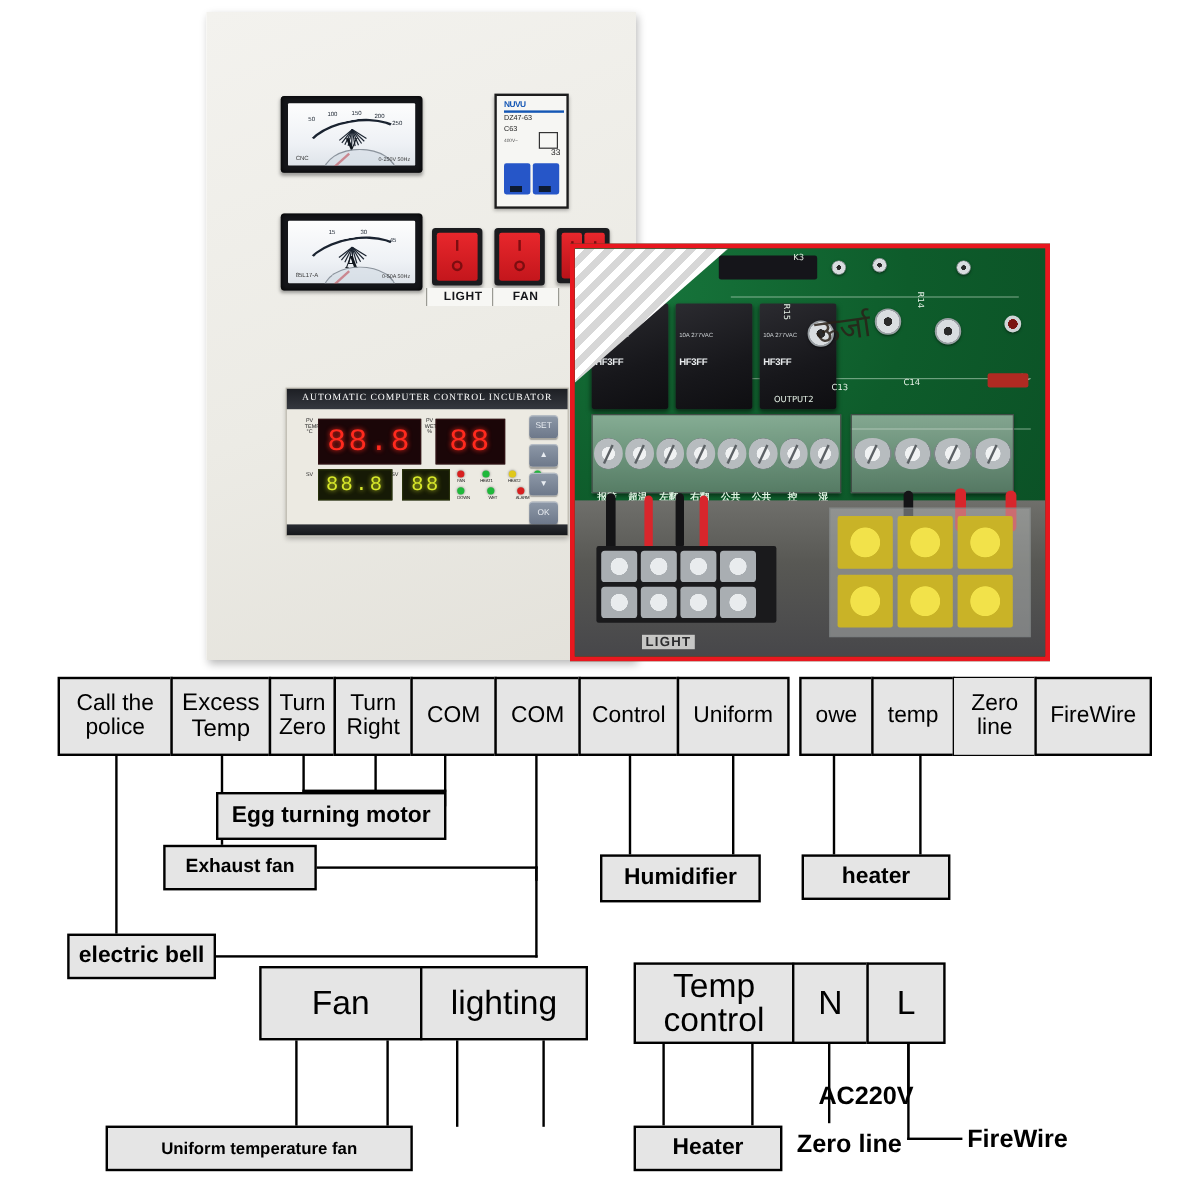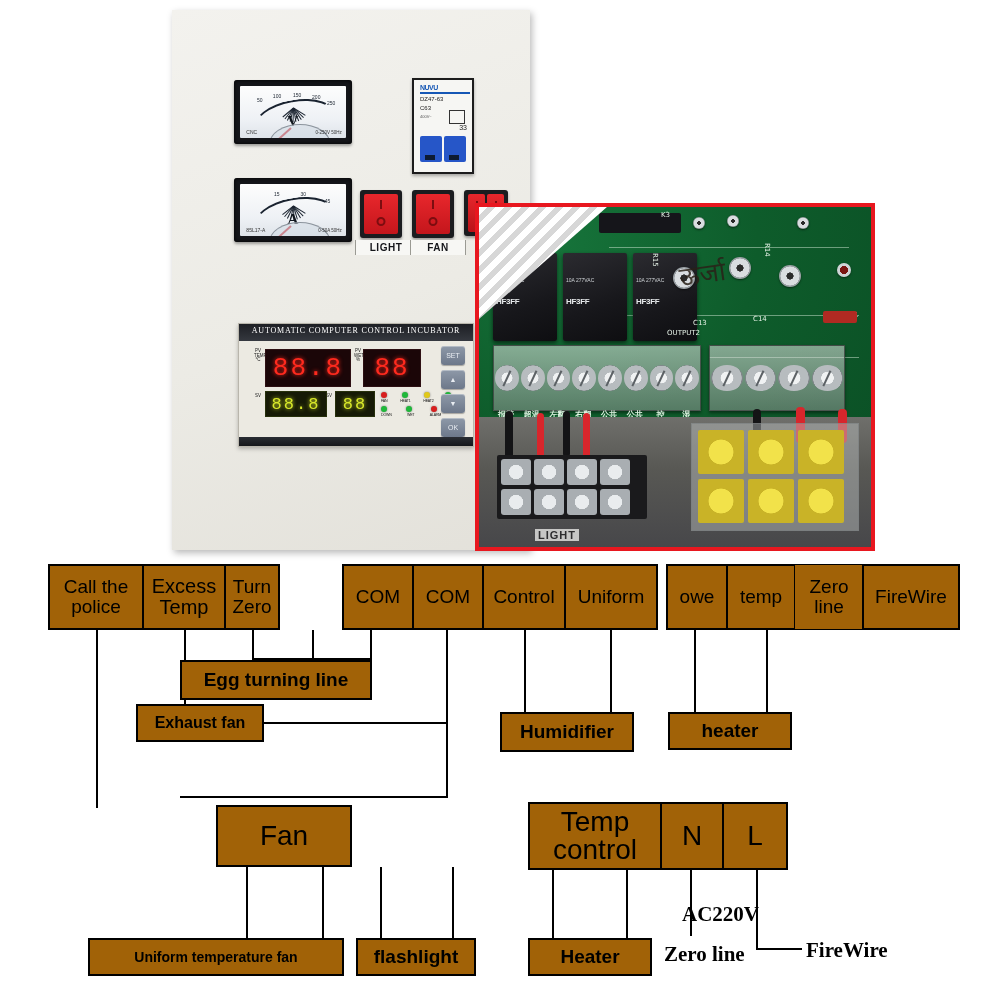--- a/index.html
+++ b/index.html
@@ -222,28 +222,28 @@
     background:rgba(240,240,238,.75);padding:0 3px;letter-spacing:1px;
   }
   #pcb .scribble{
     position:absolute;left:200px;top:48px;font-size:26px;color:#2a2118;
     font-family:"Liberation Serif",serif;transform:rotate(-8deg);opacity:.85;
   }
 
   
   #diagram{position:absolute;left:0;top:552px;width:1000px;height:448px;}
   .nbox{
-    position:absolute;border:2px solid #000;background:#a16207;box-sizing:border-box;
+    position:absolute;border:2px solid #000;background:#e5e5e5;box-sizing:border-box;
     display:flex;align-items:center;justify-content:center;text-align:center;
     font-family:"Liberation Sans",sans-serif;color:#000;line-height:1.05;
   }
   .nbox.inner{border-width:1px;}
   .wirev{position:absolute;width:2px;background:#000;}
   .wireh{position:absolute;height:2px;background:#000;}
-  .plain{position:absolute;font-family:Liberation Serif, serif;font-weight:bold;color:#000;}
+  .plain{position:absolute;font-family:Liberation Sans, sans-serif;font-weight:bold;color:#000;}
 </style>
 </head>
 <body>
 
 <div id="photo-area">
 
   <div id="panel">
 
     <div class="meter" id="meter-v">
       <div class="meter-face">
@@ -414,21 +414,21 @@
     <div class="pad" style="left:248px;top:8px;width:12px;height:12px"></div>
     <div class="pad" style="left:318px;top:10px;width:12px;height:12px"></div>
     <div class="pad" style="left:358px;top:56px;width:14px;height:14px;background:radial-gradient(circle,#7a1512 0 40%,#cfd4d6 42% 100%)"></div>
 
     <div class="silk" style="left:62px;top:18px">C8</div>
     <div class="silk" style="left:172px;top:46px;writing-mode:vertical-rl">R15</div>
     <div class="silk" style="left:284px;top:36px;writing-mode:vertical-rl">R14</div>
     <div class="silk" style="left:214px;top:112px">C13</div>
     <div class="silk" style="left:274px;top:108px">C14</div>
     <div class="silk" style="left:370px;top:104px">C1</div>
-    <div class="silk" style="left:188px;top:122px">OUTPUT2</div>
+    <div class="silk" style="left:166px;top:122px">OUTPUT2</div>
     <div class="silk" style="left:182px;top:4px">K3</div>
     <div class="silk" style="left:38px;top:24px;writing-mode:vertical-rl">REL 4</div>
 
     <div class="scribble">ऊर्जा</div>
 
     <div style="position:absolute;right:14px;top:104px;width:34px;height:12px;background:#b02a22;border-radius:2px"></div>
 
     <div class="tb" style="left:14px;top:138px;width:206px">
       <i class="screw"></i>
         <i class="screw"></i>
@@ -489,20 +489,21 @@
 
     <div class="corner"></div>
   </div>
 </div>
 
 <div id="diagram">
 
   <div class="nbox" style="left:48px;top:12px;width:96px;height:66px;font-size:19px;padding:0 2px">Call the police</div>
   <div class="nbox" style="left:142px;top:12px;width:84px;height:66px;font-size:20px;padding:0 2px">Excess Temp</div>
   <div class="nbox" style="left:224px;top:12px;width:56px;height:66px;font-size:19px;padding:0 2px">Turn Zero</div>
+  <div class="nbox" style="left:278px;top:12px;width:66px;height:66px;font-size:19px;padding:0 2px">Turn Right</div>
   <div class="nbox" style="left:342px;top:12px;width:72px;height:66px;font-size:19px">COM</div>
   <div class="nbox" style="left:412px;top:12px;width:72px;height:66px;font-size:19px">COM</div>
   <div class="nbox" style="left:482px;top:12px;width:84px;height:66px;font-size:19px">Control</div>
   <div class="nbox" style="left:564px;top:12px;width:94px;height:66px;font-size:19px">Uniform</div>
 
   <div class="nbox" style="left:666px;top:12px;width:62px;height:66px;font-size:19px">owe</div>
   <div class="nbox" style="left:726px;top:12px;width:70px;height:66px;font-size:19px">temp</div>
   <div class="nbox inner" style="left:794px;top:12px;width:70px;height:66px;font-size:19px">Zero line</div>
   <div class="nbox" style="left:862px;top:12px;width:98px;height:66px;font-size:19px">FireWire</div>
 
@@ -511,50 +512,51 @@
   <div class="wirev" style="left:252px;top:78px;height:30px"></div>
   <div class="wirev" style="left:312px;top:78px;height:30px"></div>
   <div class="wirev" style="left:370px;top:78px;height:42px"></div>
   <div class="wirev" style="left:446px;top:78px;height:104px"></div>
   <div class="wirev" style="left:524px;top:78px;height:86px"></div>
   <div class="wirev" style="left:610px;top:78px;height:86px"></div>
   <div class="wirev" style="left:694px;top:78px;height:86px"></div>
   <div class="wirev" style="left:766px;top:78px;height:86px"></div>
 
   <div class="wireh" style="left:252px;top:106px;width:120px"></div>
-  <div class="nbox" style="left:180px;top:108px;width:192px;height:40px;font-size:19px;font-weight:bold">Egg turning line</div>
+  <div class="nbox" style="left:180px;top:108px;width:192px;height:40px;font-size:19px;font-weight:bold">Egg turning motor</div>
 
   <div class="nbox" style="left:136px;top:152px;width:128px;height:38px;font-size:16px;font-weight:bold">Exhaust fan</div>
   <div class="wireh" style="left:264px;top:170px;width:184px"></div>
 
+  <div class="nbox" style="left:56px;top:226px;width:124px;height:38px;font-size:19px;font-weight:bold">electric bell</div>
   <div class="wireh" style="left:180px;top:244px;width:268px"></div>
   <div class="wirev" style="left:446px;top:170px;height:76px"></div>
 
   <div class="nbox" style="left:500px;top:160px;width:134px;height:40px;font-size:19px;font-weight:bold">Humidifier</div>
 
   <div class="nbox" style="left:668px;top:160px;width:124px;height:38px;font-size:19px;font-weight:bold">heater</div>
 
   <div class="nbox" style="left:216px;top:253px;width:136px;height:62px;font-size:28px">Fan</div>
+  <div class="nbox" style="left:350px;top:253px;width:140px;height:62px;font-size:28px">lighting</div>
 
   <div class="nbox" style="left:528px;top:250px;width:134px;height:68px;font-size:28px;line-height:1.0;padding:0 2px">Temp control</div>
   <div class="nbox" style="left:660px;top:250px;width:64px;height:68px;font-size:28px">N</div>
   <div class="nbox" style="left:722px;top:250px;width:66px;height:68px;font-size:28px">L</div>
 
   <div class="wirev" style="left:246px;top:315px;height:72px"></div>
   <div class="wirev" style="left:322px;top:315px;height:72px"></div>
   <div class="wirev" style="left:380px;top:315px;height:72px"></div>
   <div class="wirev" style="left:452px;top:315px;height:72px"></div>
 
   <div class="wirev" style="left:552px;top:318px;height:68px"></div>
   <div class="wirev" style="left:626px;top:318px;height:68px"></div>
   <div class="wirev" style="left:690px;top:318px;height:66px"></div>
   <div class="wirev" style="left:756px;top:318px;height:42px"></div>
   <div class="wireh" style="left:756px;top:396px;width:46px"></div>
   <div class="wirev" style="left:756px;top:318px;height:80px"></div>
 
   <div class="nbox" style="left:88px;top:386px;width:256px;height:38px;font-size:14px;font-weight:bold">Uniform temperature fan</div>
-  <div class="nbox" style="left:356px;top:386px;width:120px;height:38px;font-size:19px;font-weight:bold">flashlight</div>
   <div class="nbox" style="left:528px;top:386px;width:124px;height:38px;font-size:19px;font-weight:bold">Heater</div>
 
   <div class="plain" style="left:682px;top:350px;font-size:21px">AC220V</div>
   <div class="plain" style="left:664px;top:390px;font-size:21px">Zero line</div>
   <div class="plain" style="left:806px;top:386px;font-size:21px">FireWire</div>
 </div>
 
 </body></html>

